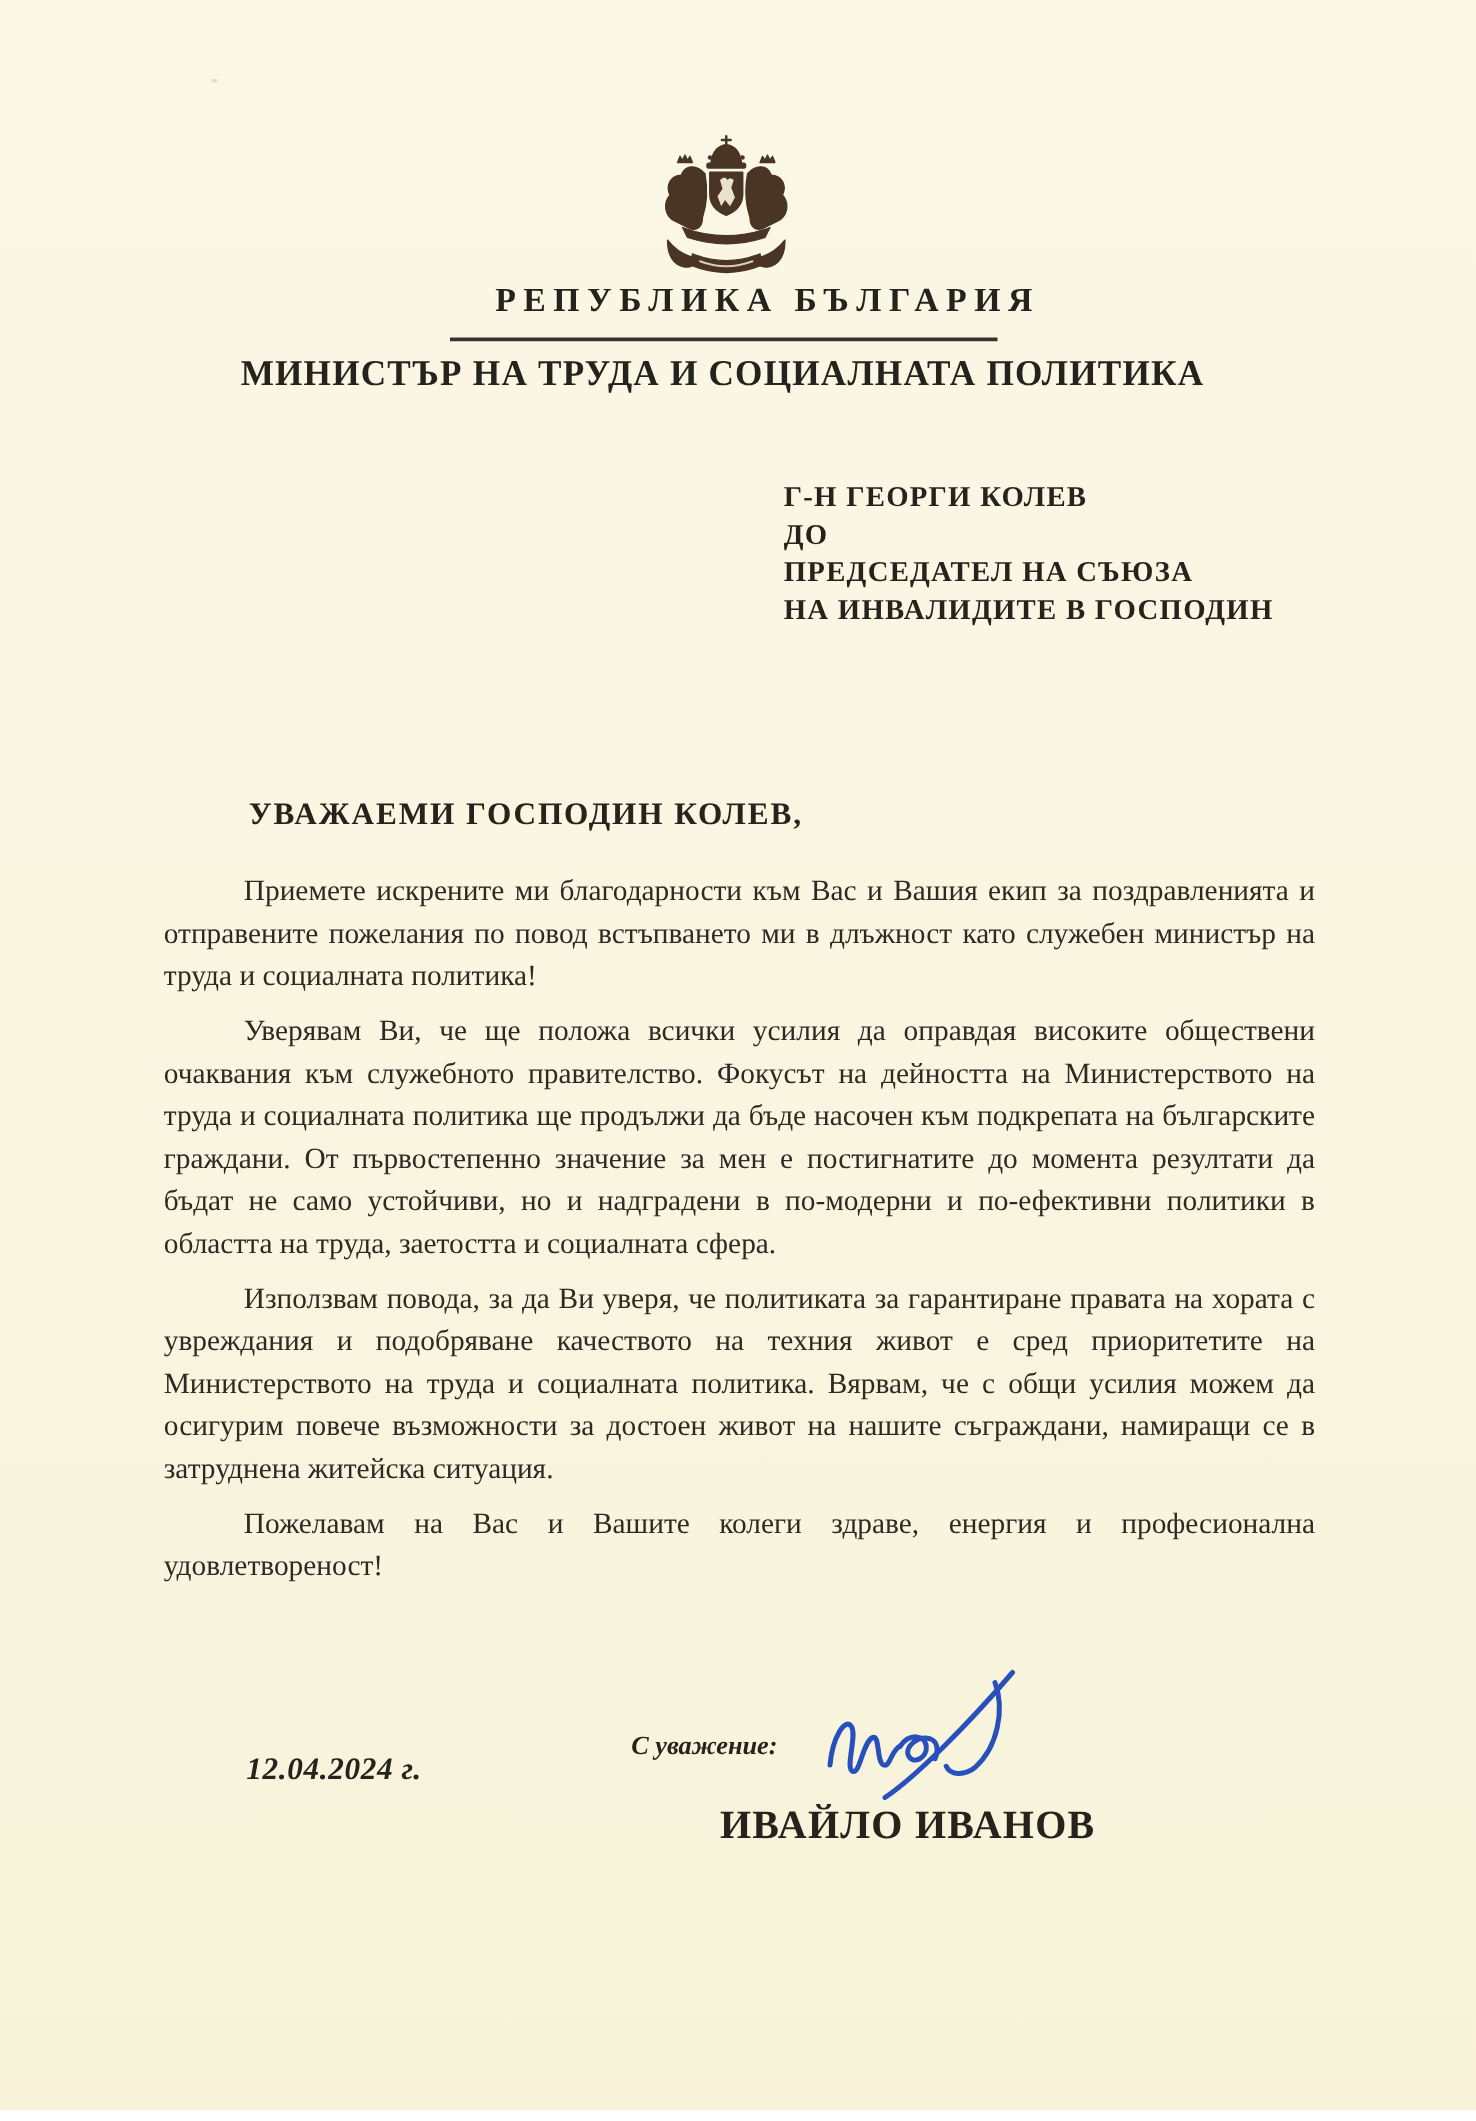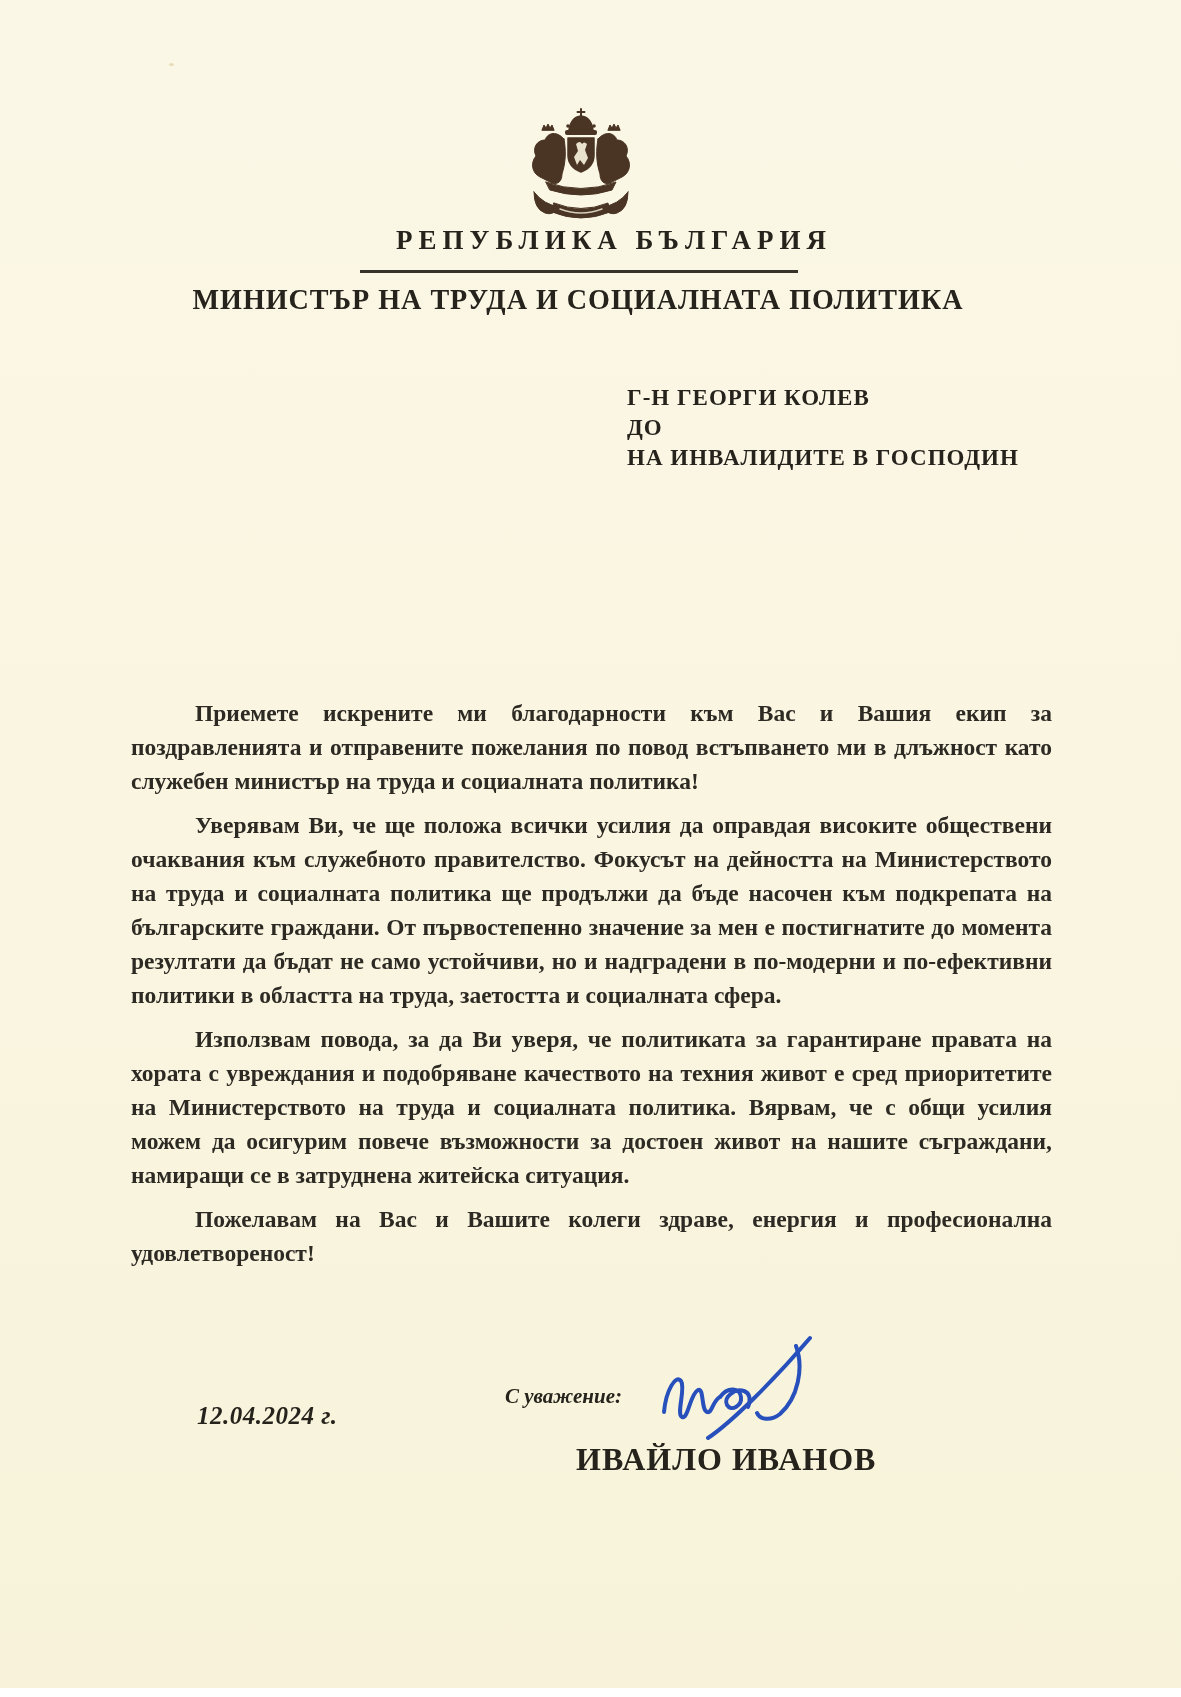--- a/index.html
+++ b/index.html
@@ -28,21 +28,21 @@
     font-weight:bold;font-size:23px;line-height:30px;letter-spacing:1px;color:#26231d;
   }
   .salutation{
     position:absolute;left:199px;top:638px;
     font-weight:bold;font-size:25px;letter-spacing:1.5px;color:#26231d;
   }
   .body-text{
     position:absolute;left:131px;top:696px;width:921px;
     font-size:23.5px;line-height:34px;text-align:justify;color:#2d2a24;
   }
-  .body-text p{margin:0 0 10px 0;text-indent:64px;font-weight:bold;}
+  .body-text p{margin:0 0 10px 0;text-indent:64px;}
   .closing-label{
     position:absolute;left:505px;top:1384px;
     font-style:italic;font-weight:bold;font-size:21px;color:#26231d;
   }
   .signature{position:absolute;left:650px;top:1330px;}
   .date{
     position:absolute;left:197px;top:1402px;
     font-style:italic;font-weight:bold;font-size:25px;letter-spacing:0.5px;color:#26231d;
   }
   .signatory{
@@ -92,23 +92,25 @@
 
   <div class="republic">РЕПУБЛИКА БЪЛГАРИЯ</div>
 
   <div class="head-rule"></div>
 
   <div class="ministry">МИНИСТЪР НА ТРУДА И СОЦИАЛНАТА ПОЛИТИКА</div>
 
   <div class="recipient">
     <div>Г-Н ГЕОРГИ КОЛЕВ</div>
     <div>ДО</div>
+    <div>ПРЕДСЕДАТЕЛ НА СЪЮЗА</div>
     <div>НА ИНВАЛИДИТЕ В ГОСПОДИН</div>
   </div>
 
+  <div class="salutation">УВАЖАЕМИ ГОСПОДИН КОЛЕВ,</div>
 
   <div class="body-text">
     <p>Приемете искрените ми благодарности към Вас и Вашия екип за поздравленията и отправените пожелания по повод встъпването ми в длъжност като служебен министър на труда и социалната политика!</p>
     <p>Уверявам Ви, че ще положа всички усилия да оправдая високите обществени очаквания към служебното правителство. Фокусът на дейността на Министерството на труда и социалната политика ще продължи да бъде насочен към подкрепата на българските граждани. От първостепенно значение за мен е постигнатите до момента резултати да бъдат не само устойчиви, но и надградени в по-модерни и по-ефективни политики в областта на труда, заетостта и социалната сфера.</p>
     <p>Използвам повода, за да Ви уверя, че политиката за гарантиране правата на хората с увреждания и подобряване качеството на техния живот е сред приоритетите на Министерството на труда и социалната политика. Вярвам, че с общи усилия можем да осигурим повече възможности за достоен живот на нашите съграждани, намиращи се в затруднена житейска ситуация.</p>
     <p>Пожелавам на Вас и Вашите колеги здраве, енергия и професионална удовлетвореност!</p>
   </div>
 
   <div class="closing-label">С уважение:</div>
 

